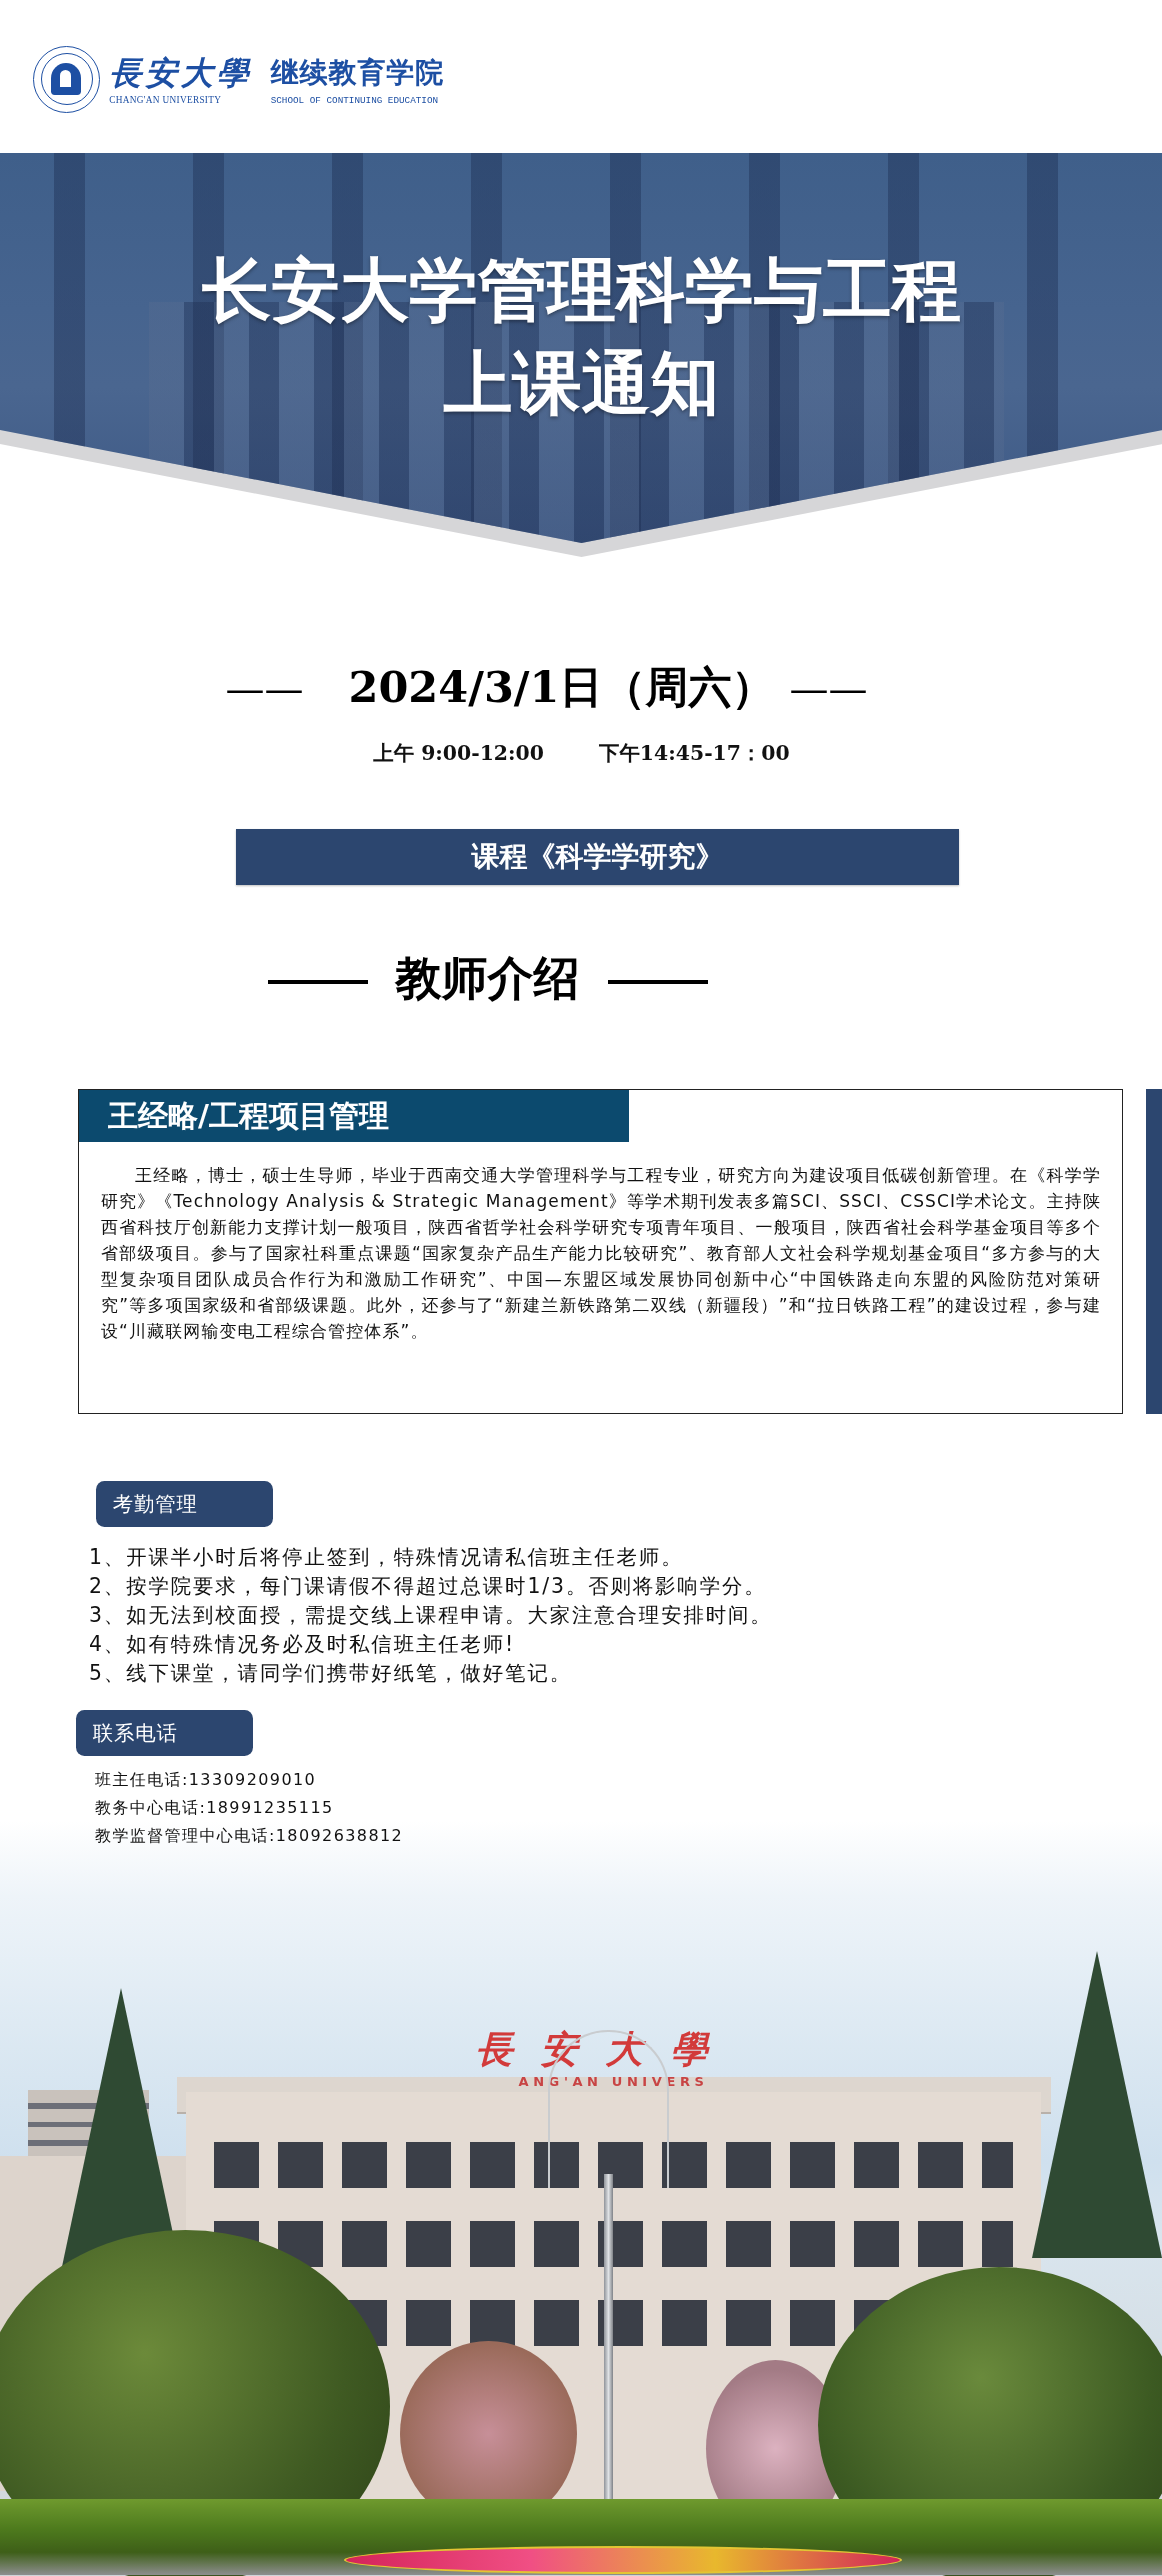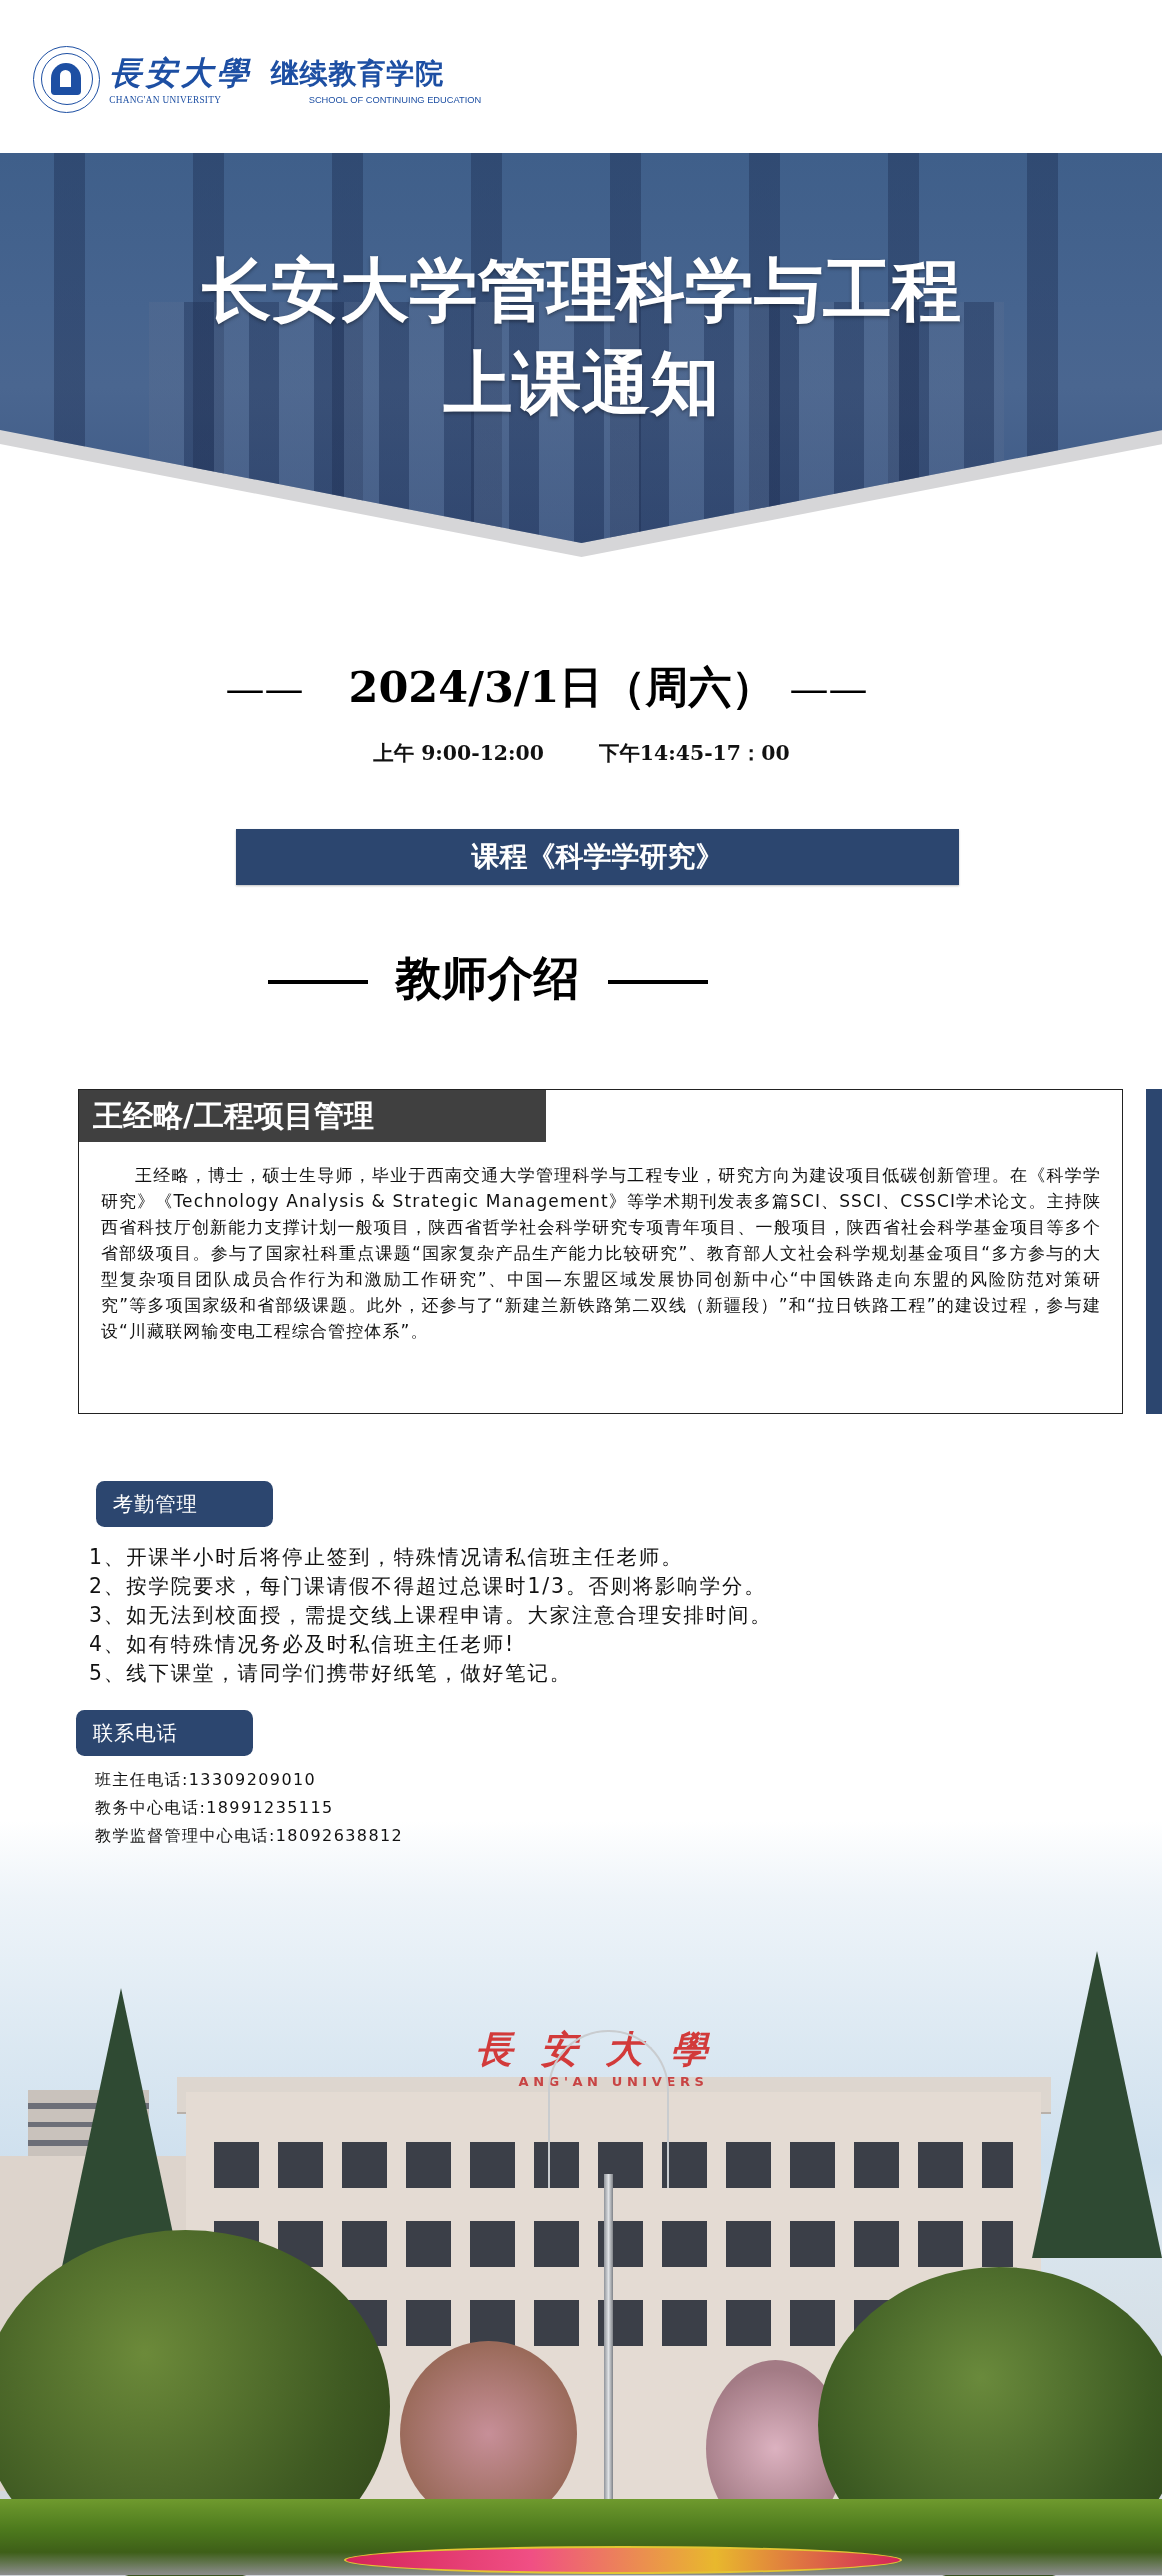--- a/index.html
+++ b/index.html
@@ -10,21 +10,21 @@
   .logo { position: absolute; left: 33px; top: 43px; height: 72px; display: flex; align-items: center; }
   .seal { width: 67px; height: 67px; border-radius: 50%; border: 1.9px solid #1d4fa3; position: relative; background: #fff; }
   .seal::before { content: ""; position: absolute; left: 6.5px; top: 6.5px; width: 50px; height: 50px; border-radius: 50%; border: 0.9px solid #1d4fa3; }
   .seal-inner { position: absolute; left: 16.7px; top: 16px; width: 30px; height: 32px; border-radius: 15px 15px 3.7px 3.7px; background: #1d4fa3; }
   .seal-inner::after { content: ""; position: absolute; left: 9.3px; top: 7.4px; width: 11px; height: 16.7px; background: #fff; border-radius: 5.6px 5.6px 0 0; }
   .uni-name { margin-left: 9.3px; display: flex; flex-direction: column; }
   .uni-cn { font-family: "DejaVu Serif", serif; font-style: italic; font-weight: bold; color: #1d4fa3; font-size: 32px; letter-spacing: 3.7px; line-height: 41px; }
   .uni-en { font-family: "Liberation Serif", serif; font-size: 9.3px; color: #1d4fa3; letter-spacing: 0.3px; margin-top: 1.9px; }
   .school-name { margin-left: 18.6px; display: flex; flex-direction: column; }
   .school-cn { font-family: "DejaVu Sans", sans-serif; font-weight: bold; color: #1d4fa3; font-size: 28px; line-height: 41px; letter-spacing: 0.9px; }
-  .school-en { font-family: Liberation Sans, sans-serif; font-size: 9.3px; color: #1d4fa3; margin-top: 1.9px; margin-left: 38px; }
+  .school-en { font-family: Liberation Mono, monospace; font-size: 9.3px; color: #1d4fa3; margin-top: 1.9px; }
 
   
   .banner-shadow { position: absolute; left: 0; top: 153px; width: 1163px; height: 404px;
     background: #d6d6d8; clip-path: polygon(0 0, 100% 0, 100% 72%, 50% 100%, 0 72%); }
   .banner { position: absolute; left: 0; top: 153px; width: 1163px; height: 390px;
     clip-path: polygon(0 0, 100% 0, 100% 71%, 50% 100%, 0 71%);
     background:
       repeating-linear-gradient(90deg, rgba(255,255,255,0) 0 54px, rgba(20,35,70,0.35) 54px 85px, rgba(255,255,255,0) 85px 139px),
       linear-gradient(180deg, #3f5f8a 0%, #46648f 40%, #4a6690 60%, #3c5783 100%);
   }
@@ -49,22 +49,22 @@
     color: #fff; text-align: center; font-family: "DejaVu Serif", serif; font-weight: bold; font-size: 28px; line-height: 56px;
     box-shadow: 0 0.9px 1.9px rgba(0,0,0,0.25); }
 
   
   .section-heading { position: absolute; left: 0; top: 946px; width: 975px; text-align: center;
     font-family: "DejaVu Serif", serif; font-weight: bold; font-size: 46px; line-height: 65px; color: #000; }
   .section-heading .rule { display: inline-block; width: 100px; height: 3.7px; background: #000; vertical-align: middle; margin: 0 28px; }
 
   
   .teacher-card { position: absolute; left: 78px; top: 1089px; width: 1045px; height: 325px; border: 1.9px solid #222; background: #fff; }
-  .teacher-card-header { position: absolute; left: 0; top: 0; width: 467px; height: 52px; background: #404040; color: #fff;
-    font-family: "DejaVu Serif", serif; font-weight: bold; font-size: 30px; line-height: 52px; padding-left: 14px; }
+  .teacher-card-header { position: absolute; left: 0; top: 0; width: 550px; height: 52px; background: #0c4a6e; color: #fff;
+    font-family: "DejaVu Serif", serif; font-weight: bold; font-size: 30px; line-height: 52px; padding-left: 29px; }
   .teacher-bio { position: absolute; left: 22px; top: 72px; width: 1000px; font-size: 17px; line-height: 26px; color: #111;
     font-family: "DejaVu Sans", sans-serif; letter-spacing: 1.1px; text-align: justify; text-indent: 2em; }
   .side-accent { position: absolute; left: 1146px; top: 1089px; width: 16.7px; height: 325px; background: #2c466f; }
 
   
   .pill { position: absolute; left: 76px; width: 177px; height: 46px; border-radius: 8.4px; background: #2c466f; color: #fff;
     font-size: 20.4px; line-height: 46px; padding-left: 16.7px; font-family: "DejaVu Sans", sans-serif; letter-spacing: 0.9px; }
   .pill-attendance { top: 1481px; margin-left: 20px; }
   .pill-contact { top: 1710px; }
 

